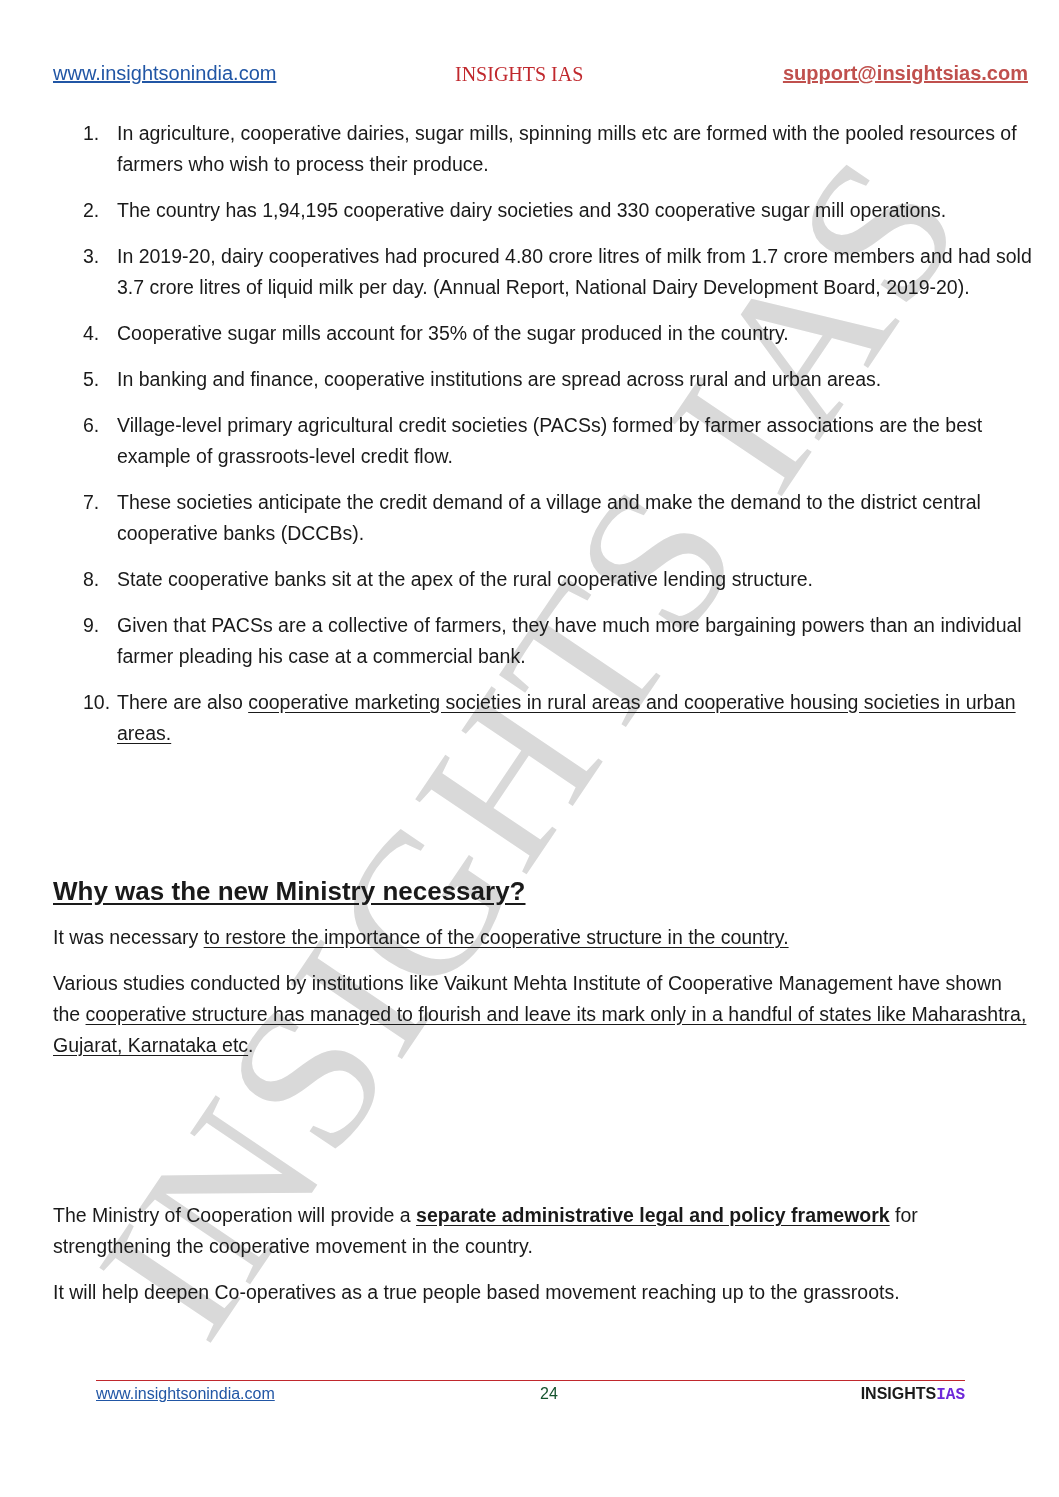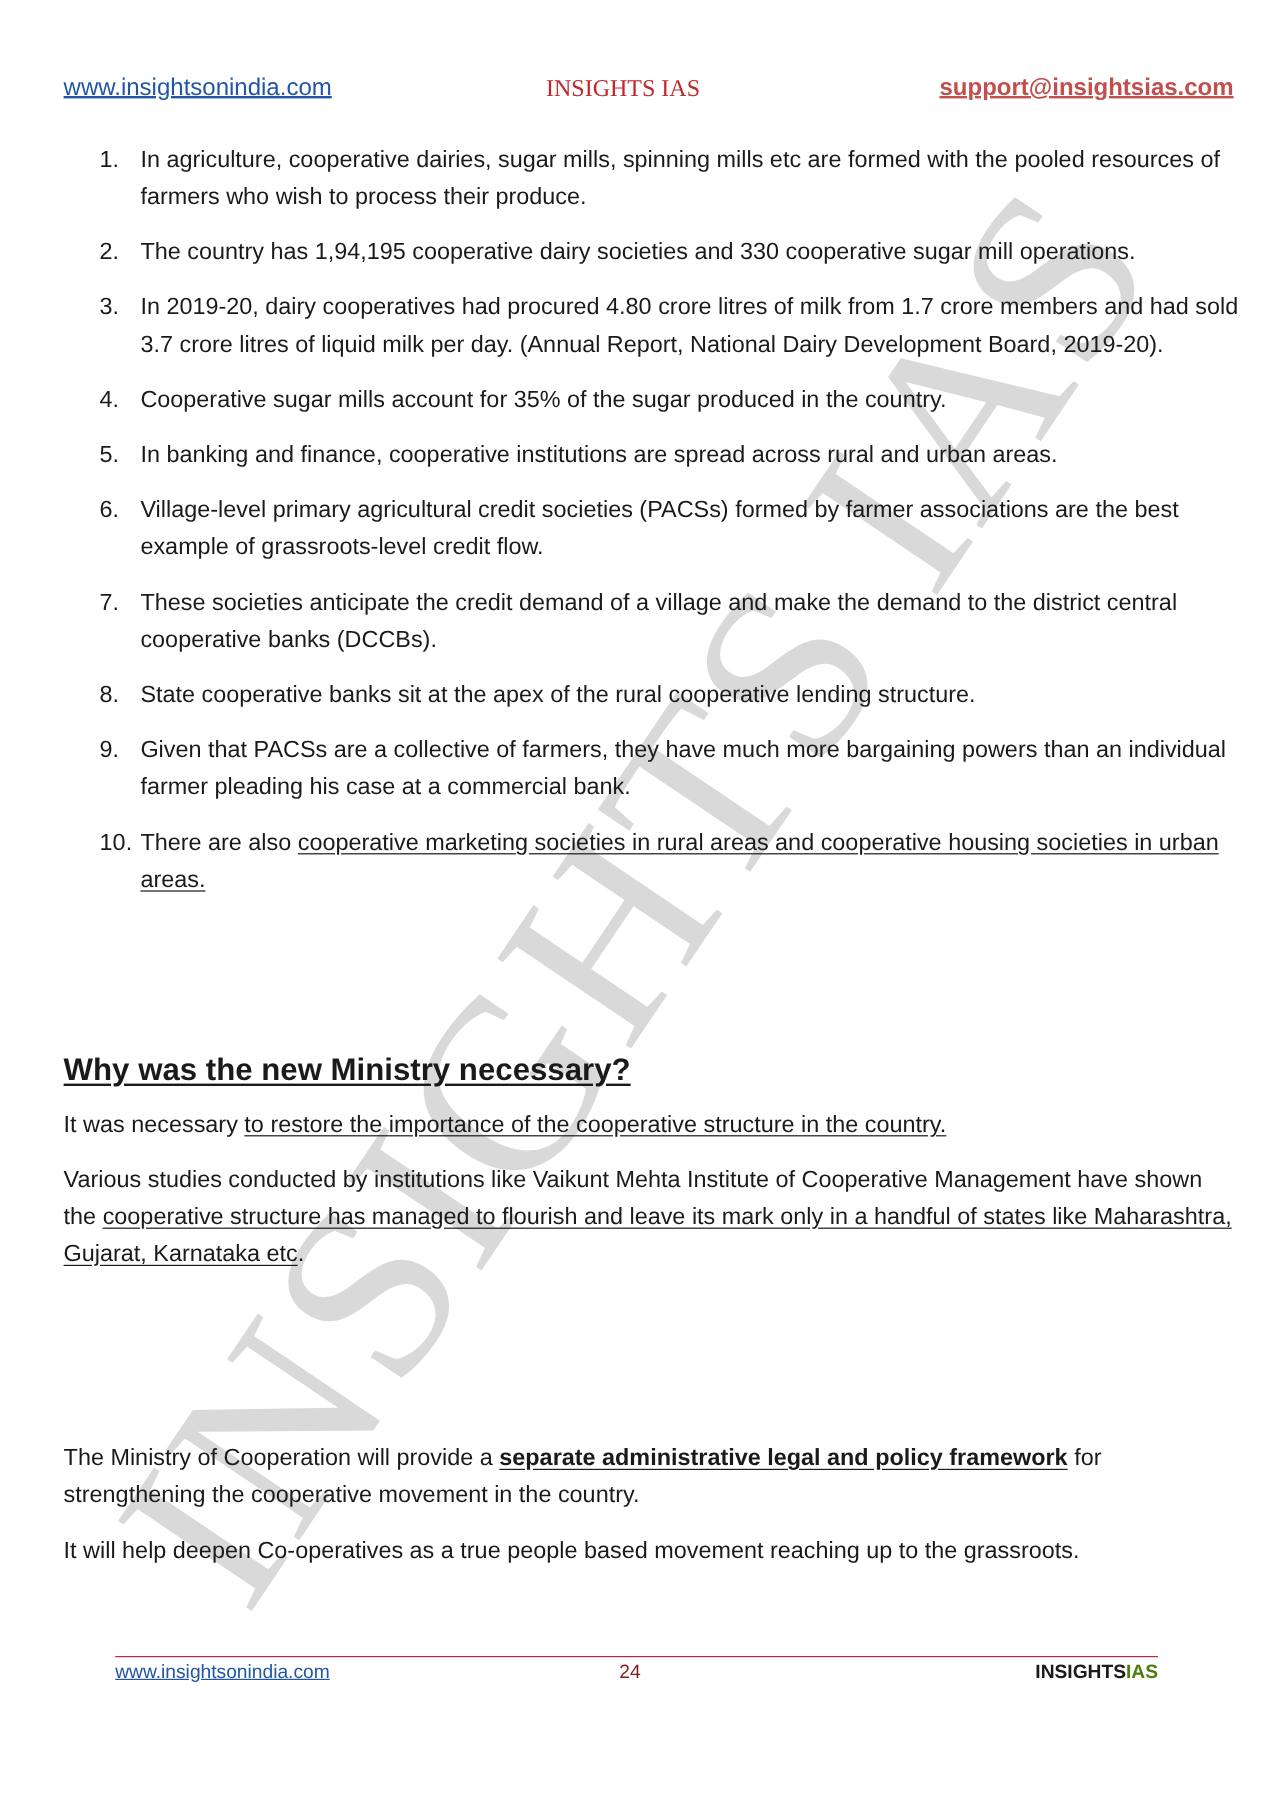--- a/index.html
+++ b/index.html
@@ -23,23 +23,23 @@
   .list li .num { position: absolute; left: 0; top: 0; }
   .u { text-decoration: underline; text-underline-offset: 3px; }
 
   .sec { position: absolute; left: 53px; width: 975px; font-size: 19.5px; line-height: 31px; }
   .sec h3 { margin: 0; font-size: 26px; font-weight: bold; text-decoration: underline; text-underline-offset: 3px; }
   .sec p { margin: 0 0 15px 0; }
 
   .footer-line { position: absolute; left: 96px; top: 1380px; width: 869px; height: 1px; background: #c0282d; }
   .footer { position: absolute; top: 1385px; left: 96px; width: 869px; height: 24px; font-size: 16px; }
   .footer .site { position: absolute; left: 0; top: 0; color: #2156a5; text-decoration: underline; }
-  .footer .page { position: absolute; left: 420px; top: 0; color: #7f1d1d; }
+  .footer .page { position: absolute; left: 444px; top: 0; color: #14532d; }
   .footer .brand { position: absolute; right: 0; top: 0; font-weight: bold; color: #1a1a1a; }
-  .footer .brand .ias { color: #4d7c0f; }
+  .footer .brand .ias { color: #6d28d9; font-family: Liberation Mono, monospace; }
 </style>
 </head>
 <body>
 
 <div class="watermark">
   <span>INSIGHTS IAS</span>
 </div>
 
 <div class="content">
 

